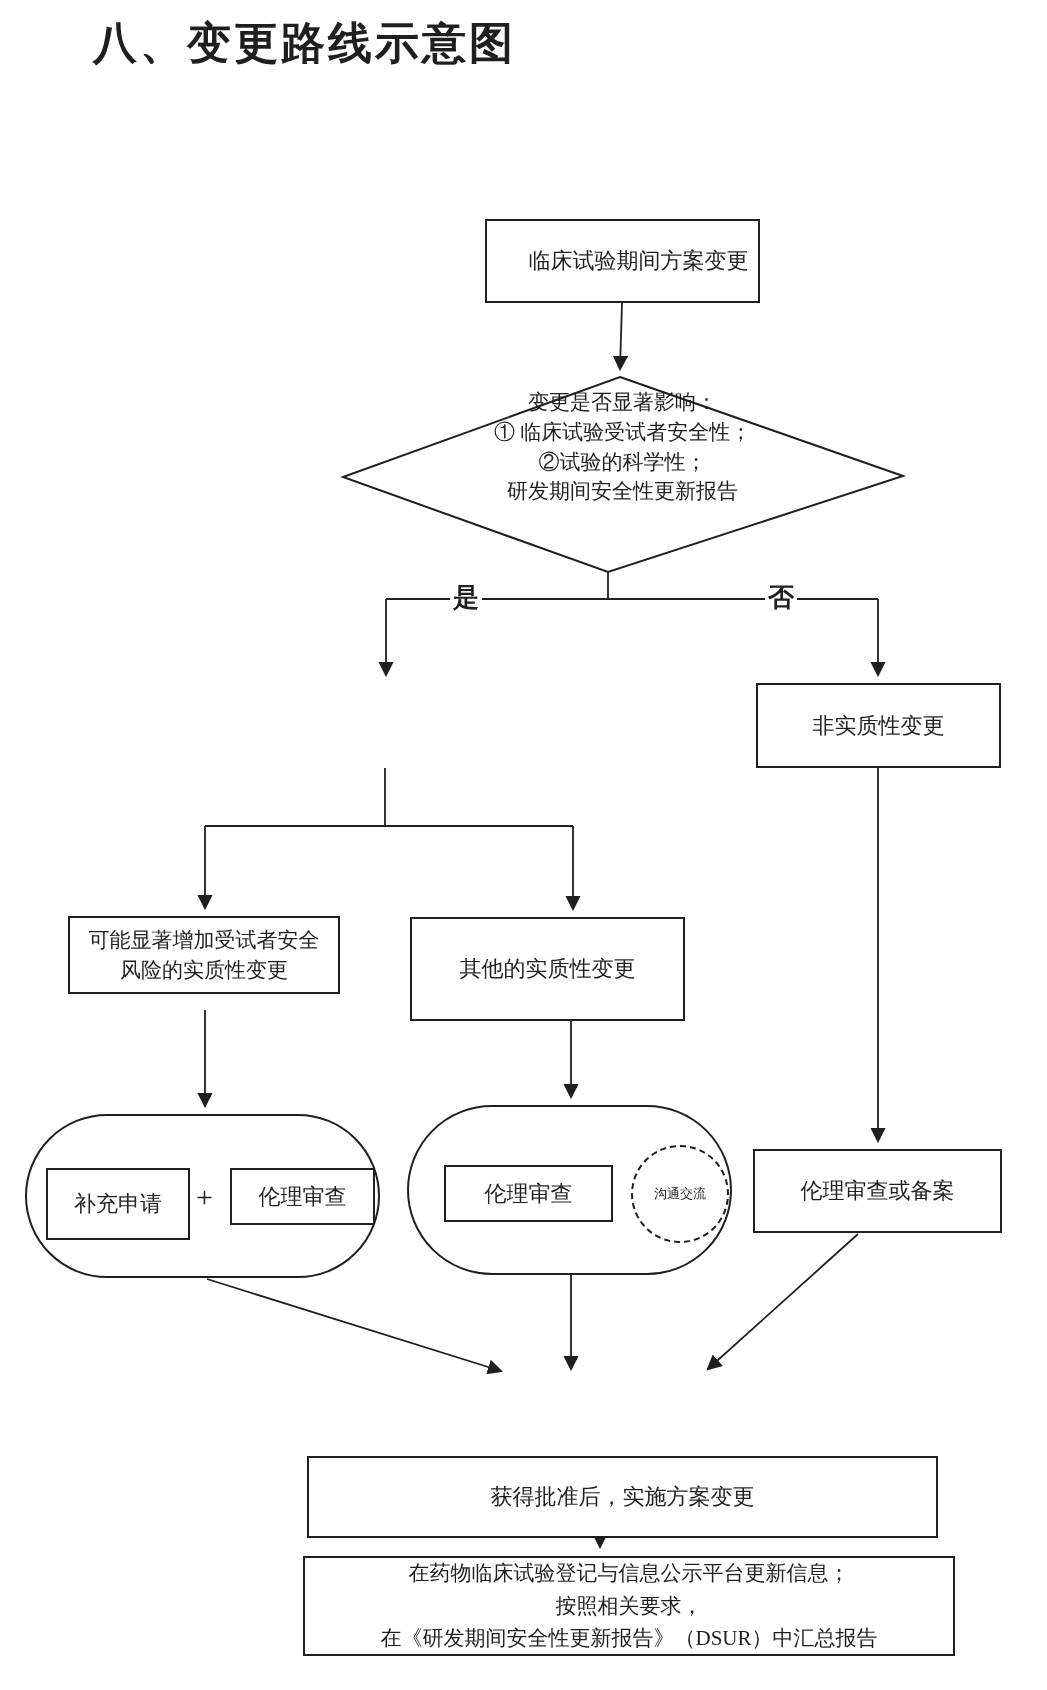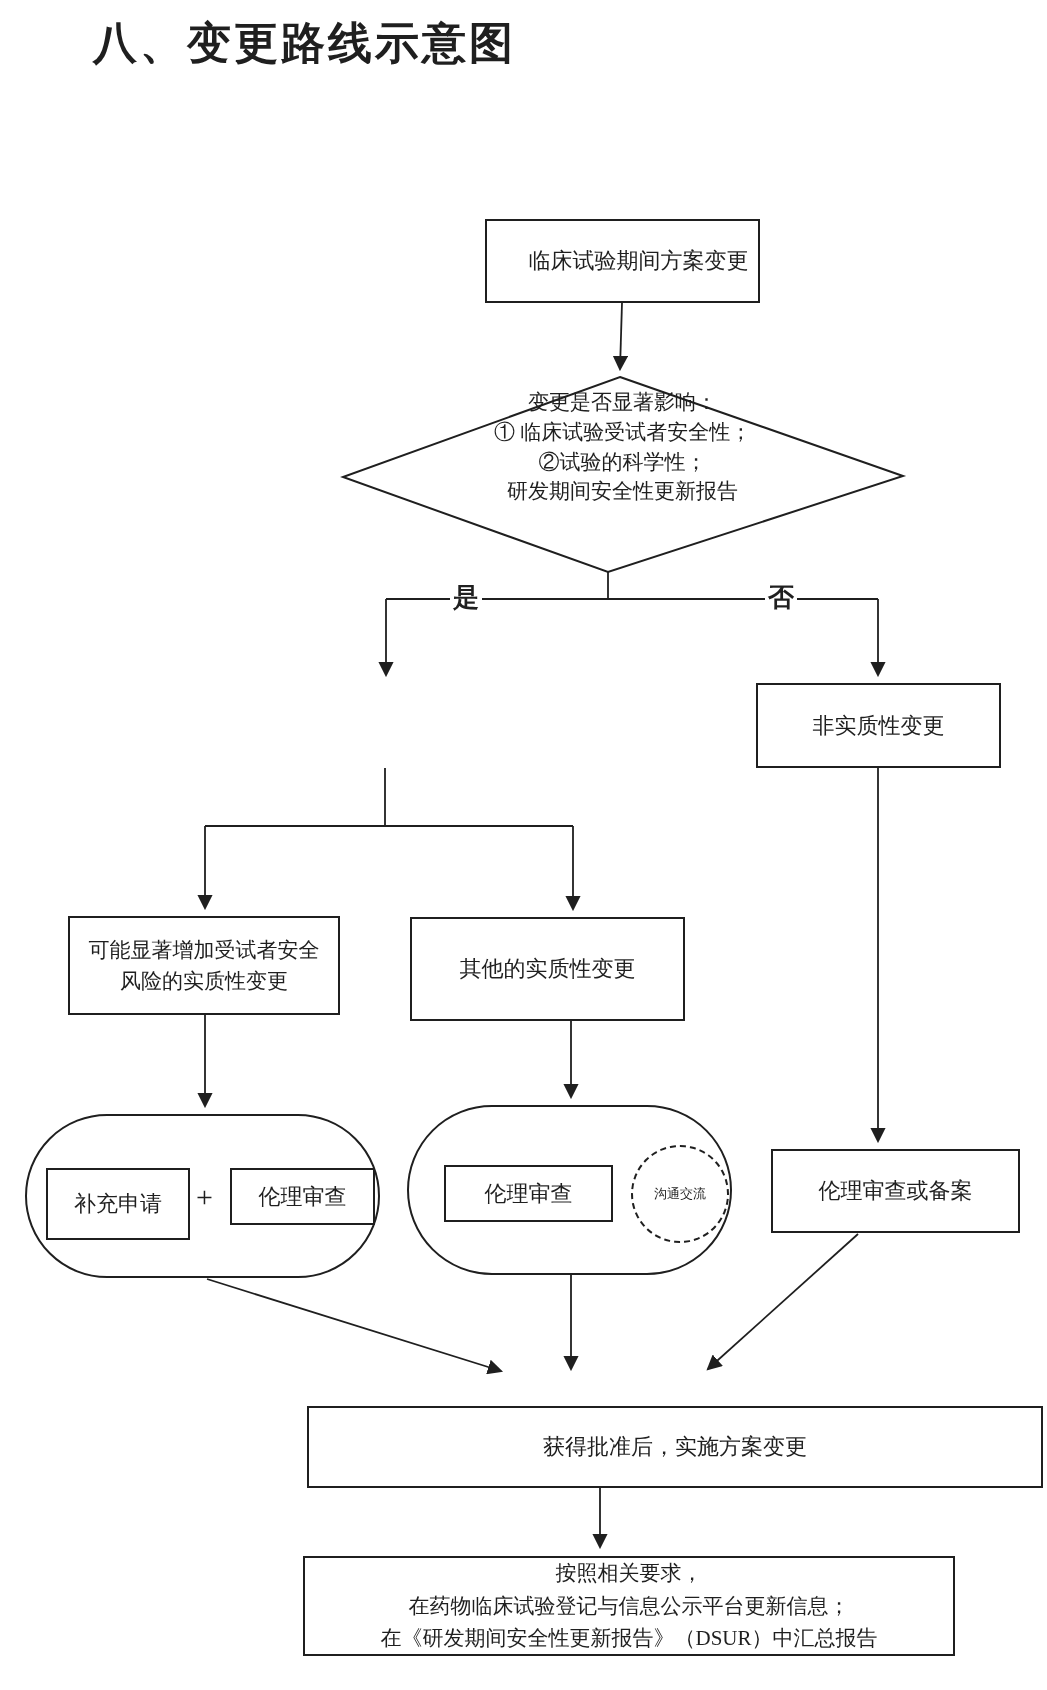--- a/index.html
+++ b/index.html
@@ -155,21 +155,21 @@
   </div>
 
   <div class="branch-label" style="left:450px; top:585px;">是</div>
   <div class="branch-label" style="left:765px; top:585px;">否</div>
 
 
   <div class="node" style="left:756px; top:683px; width:245px; height:85px;">
     <span>非实质性变更</span>
   </div>
 
-  <div class="node multiline" style="left:68px; top:916px; width:272px; height:99px; font-size:21px;">
+  <div class="node multiline" style="left:68px; top:916px; width:272px; height:78px; font-size:21px;">
     <div>
       <div>可能显著增加受试者安全</div>
       <div>风险的实质性变更</div>
     </div>
   </div>
 
   <div class="node" style="left:410px; top:917px; width:275px; height:104px;">
     <span>其他的实质性变更</span>
   </div>
 
@@ -185,29 +185,29 @@
 
   <div class="stadium" style="left:407px; top:1105px; width:325px; height:170px; border-radius:85px;">
     <div class="inner-box" style="left:35px; top:58px; width:169px; height:57px;">
       <span>伦理审查</span>
     </div>
     <div class="dashed-circle" style="left:222px; top:38px; width:98px; height:98px;">
       <span>沟通交流</span>
     </div>
   </div>
 
-  <div class="node" style="left:753px; top:1149px; width:249px; height:84px;margin-left:18px;">
+  <div class="node" style="left:753px; top:1149px; width:249px; height:84px;">
     <span>伦理审查或备案</span>
   </div>
 
-  <div class="node" style="left:307px; top:1406px; width:736px; height:82px;text-align:right;">
+  <div class="node" style="left:307px; top:1456px; width:631px; height:82px;text-align:right;">
     <span>获得批准后，实施方案变更</span>
   </div>
 
   <div class="node multiline final-text" style="left:303px; top:1556px; width:652px; height:100px;">
     <div>
+      <div>在药物临床试验登记与信息公示平台更新信息；</div>
       <div>按照相关要求，</div>
-      <div>在药物临床试验登记与信息公示平台更新信息；</div>
       <div>在《研发期间安全性更新报告》（DSUR）中汇总报告</div>
     </div>
   </div>
 
 </div>
 
 </body></html>

